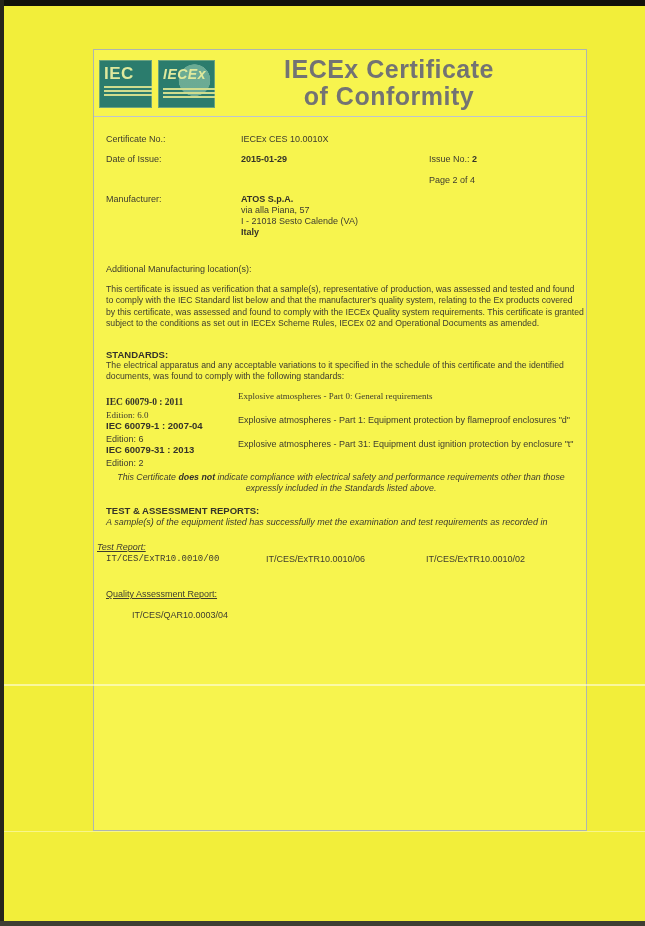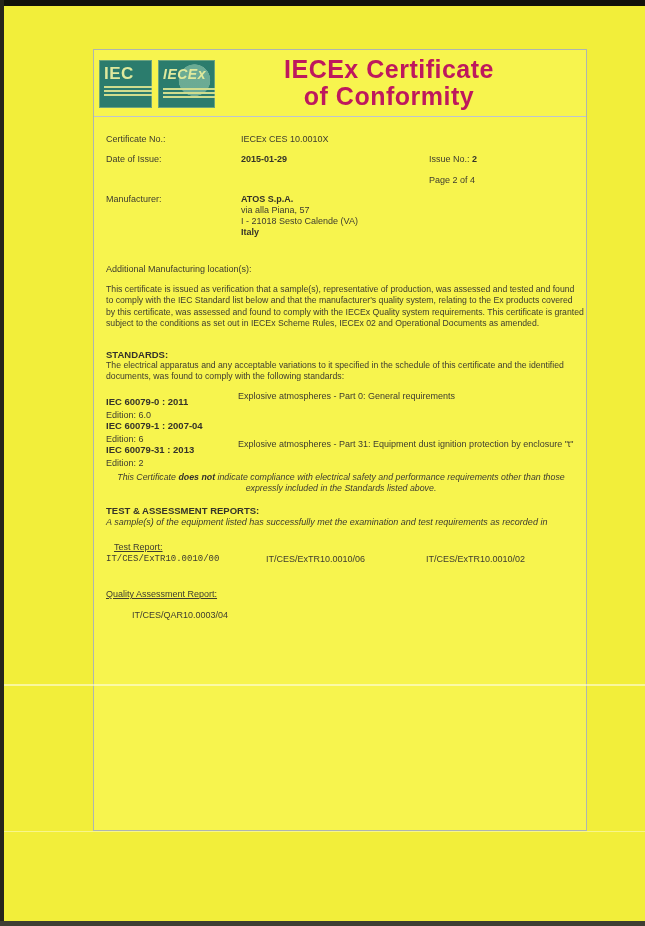--- a/index.html
+++ b/index.html
@@ -49,21 +49,21 @@
     color:#dfe99d; font-weight:bold; font-size:17px; line-height:19px; letter-spacing:0.5px;
   }
   .logo-iecex .txt { font-style:italic; font-size:14px; line-height:21px; }
   .logo .lines {
     margin-top:3px; height:10px;
     background:repeating-linear-gradient(to bottom, #cfdd8e 0 2px, rgba(0,0,0,0) 2px 4px);
   }
 
   .page-title {
     position:absolute; left:100px; top:6px; width:390px;
-    text-align:center; color:#be185d; font-weight:bold;
+    text-align:center; color:#737373; font-weight:bold;
     font-size:25px; line-height:27px; letter-spacing:0.5px;
   }
 
   
   .t { position:absolute; font-size:9px; line-height:11px; white-space:nowrap; color:#3e3c2f; }
   .b { font-weight:bold; color:#34322a; }
   .i { font-style:italic; }
   .u { text-decoration:underline; }
   .para { white-space:normal; font-size:8.7px; line-height:11.3px; }
 
@@ -121,43 +121,44 @@
     <div class="b">Italy</div>
   </div>
 
   <span class="t" style="left:12px; top:214px;">Additional Manufacturing location(s):</span>
 
   <div class="t para" style="left:12px; top:234px; width:478px;">This certificate is issued as verification that a sample(s), representative of production, was assessed and tested and found to comply with the IEC Standard list below and that the manufacturer's quality system, relating to the Ex products covered by this certificate, was assessed and found to comply with the IECEx Quality system requirements. This certificate is granted subject to the conditions as set out in IECEx Scheme Rules, IECEx 02 and Operational Documents as amended.</div>
 
   <span class="t heading" style="left:12px; top:299px;">STANDARDS:</span>
   <div class="t para" style="left:12px; top:310px; width:478px;">The electrical apparatus and any acceptable variations to it specified in the schedule of this certificate and the identified documents, was found to comply with the following standards:</div>
 
-  <div class="std-row" style="top:341px;">
+  <div class="std-row" style="top:341px;font-family:Liberation Serif, serif;">
     <span class="std-code">IEC 60079-0 : 2011</span>
     <span class="std-edition">Edition: 6.0</span>
     <span class="std-desc">Explosive atmospheres - Part 0: General requirements</span>
   </div>
   <div class="std-row" style="top:365px;">
     <span class="std-code">IEC 60079-1 : 2007-04</span>
     <span class="std-edition">Edition: 6</span>
+    <span class="std-desc">Explosive atmospheres - Part 1: Equipment protection by flameproof enclosures "d"</span>
   </div>
   <div class="std-row" style="top:389px;">
     <span class="std-code">IEC 60079-31 : 2013</span>
     <span class="std-edition">Edition: 2</span>
     <span class="std-desc">Explosive atmospheres - Part 31: Equipment dust ignition protection by enclosure "t"</span>
   </div>
 
   <div class="disclaimer">
     <span>This Certificate </span><span class="b i">does not</span><span> indicate compliance with electrical safety and performance requirements other than those expressly included in the Standards listed above.</span>
   </div>
 
   <span class="t heading" style="left:12px; top:455px;">TEST &amp; ASSESSMENT REPORTS:</span>
   <span class="t i" style="left:12px; top:467px;">A sample(s) of the equipment listed has successfully met the examination and test requirements as recorded in</span>
 
-  <span class="t u" style="left:20px; top:492px;">Test Report:</span>
+  <span class="t u" style="left:3px; top:492px;font-style:italic;">Test Report:</span>
   <span class="t" style="left:12px; top:504px;font-family:Liberation Mono, monospace;">IT/CES/ExTR10.0010/00</span>
   <span class="t" style="left:172px; top:504px;">IT/CES/ExTR10.0010/06</span>
   <span class="t" style="left:332px; top:504px;">IT/CES/ExTR10.0010/02</span>
 
   <span class="t u" style="left:12px; top:539px;text-align:right;">Quality Assessment Report:</span>
   <span class="t" style="left:12px; top:560px;padding-left:26px;">IT/CES/QAR10.0003/04</span>
 
 </div>
 
 <div class="abs fold-1"></div>

